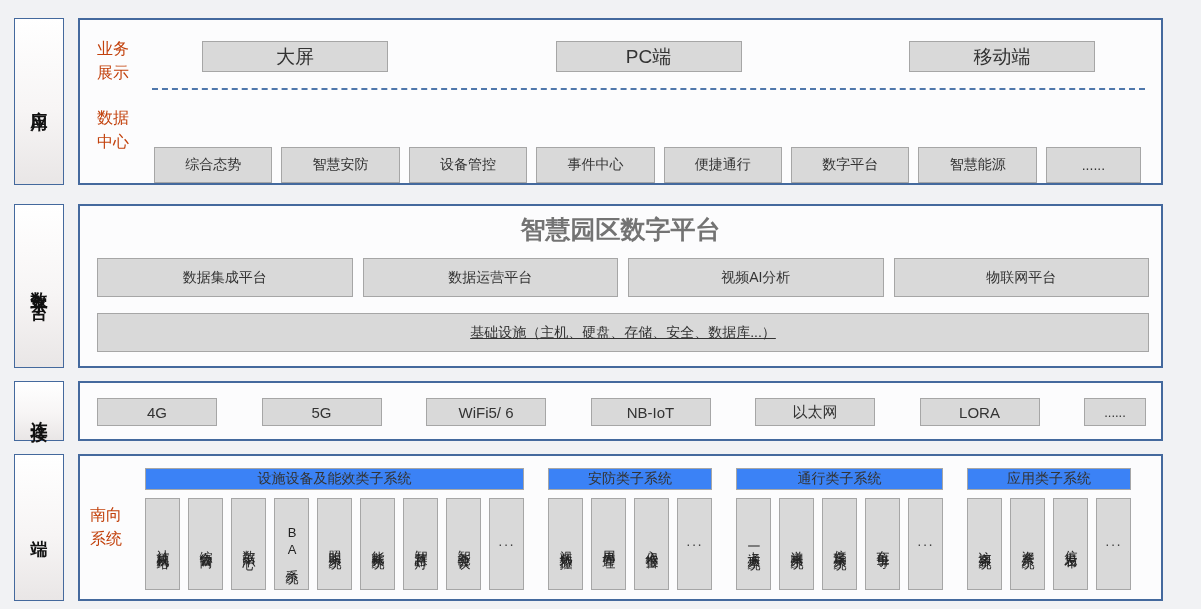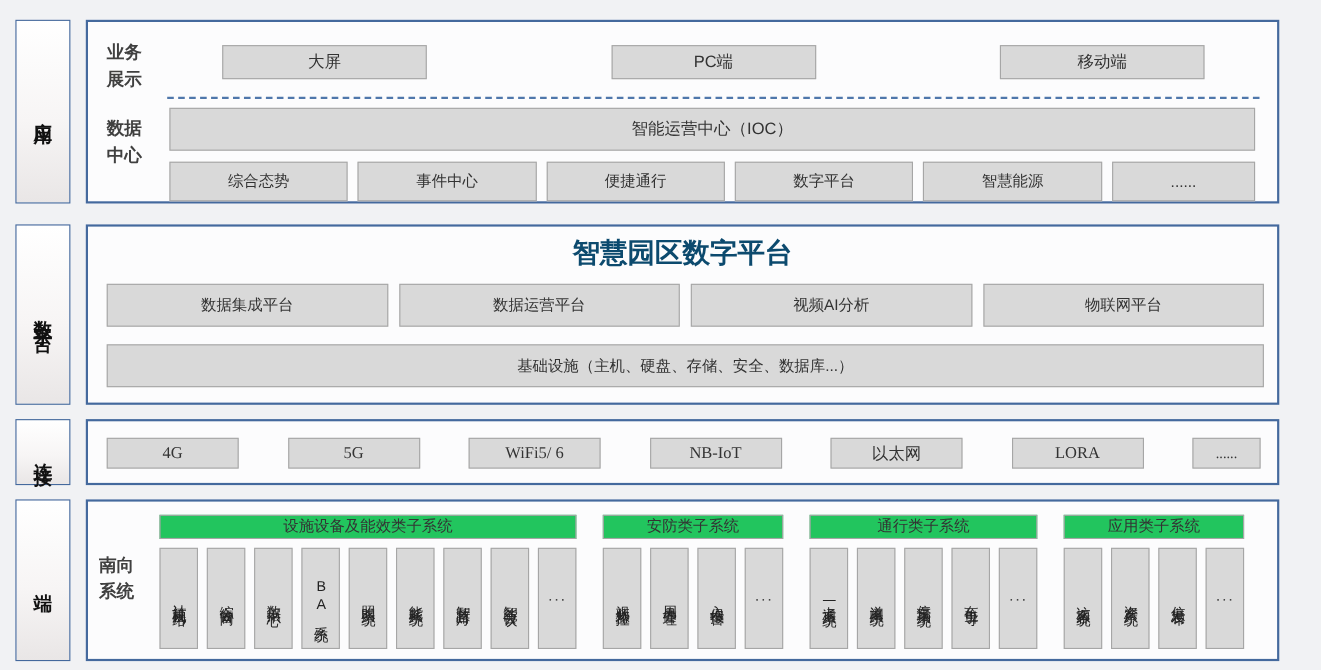--- a/index.html
+++ b/index.html
@@ -34,64 +34,64 @@
     position: absolute; left: 78px; width: 1085px;
     background: #fcfcfd; border: 2px solid #44699d;
   }
   .band-app      { top: 18px;  height: 167px; }
   .band-platform { top: 204px; height: 164px; }
   .band-connect  { top: 381px; height: 60px; }
   .band-edge     { top: 454px; height: 147px; }
 
   .row-label {
     position: absolute; width: 38px;
-    font-weight: bold; font-size: 16px; line-height: 24px; color: #404040;
+    font-weight: normal; font-size: 16px; line-height: 24px; color: #c2410c;
   }
 
   
   .gbox {
     background: #d9d9d9; border: 1px solid #a6a6a6;
     display: flex; align-items: center; justify-content: center;
     font-size: 14px; color: #333; white-space: nowrap;
   }
 
   
   .display-row { position: absolute; top: 21px; left: 122px; right: 66px;
     display: flex; justify-content: space-between; }
-  .display-row .gbox { width: 186px; height: 31px; font-size: 15px; }
+  .display-row .gbox { width: 186px; height: 31px; font-size: 19px; }
   .dashed { position: absolute; top: 68px; left: 72px; right: 16px;
     border-top: 2px dashed #4f77ab; }
   .rl1 { top: 17px; left: 17px; }
   .rl2 { top: 86px; left: 17px; }
   .ioc-bar { position: absolute; top: 78px; left: 74px; right: 20px; height: 39px; font-size: 15px; }
   .app-items { position: absolute; top: 127px; left: 74px; right: 20px; height: 36px;
     display: flex; gap: 9px; border-radius: 11px; }
   .app-items .gbox { flex: 1; height: 36px; }
   .app-items .gbox.small { flex: 0.8; }
 
   
   .platform-title { position: absolute; top: 7px; left: 0; right: 0;
-    text-align: center; font-weight: bold; font-size: 25px; color: #0c4a6e; }
+    text-align: center; font-weight: bold; font-size: 25px; color: #737373; }
   .platform-row { position: absolute; top: 52px; left: 17px; right: 12px; height: 39px;
     display: flex; gap: 10px; border-radius: 17px; }
   .platform-row .gbox { flex: 1; height: 39px; }
-  .infra-bar { position: absolute; top: 107px; left: 17px; right: 12px; height: 39px; }
+  .infra-bar { position: absolute; top: 107px; left: 17px; right: 12px; height: 39px; text-decoration: underline; }
 
   
   .connect-row { position: absolute; top: 15px; left: 17px; right: 15px; height: 28px;
     display: flex; justify-content: space-between; }
-  .connect-row .gbox { width: 120px; height: 28px; font-size: 15px; font-family: Liberation Serif, serif; }
+  .connect-row .gbox { width: 120px; height: 28px; font-size: 15px; }
   .connect-row .gbox.small { width: 62px; font-size: 13px; }
 
   
   .rl-edge { top: 47px; left: 10px; }
   .edge-groups { position: absolute; top: 12px; left: 65px; right: 12px;
     display: flex; gap: 24px; }
   .sys-group { display: flex; flex-direction: column; }
-  .group-header { height: 22px; background: #22c55e; border: 1px solid #a6a6a6;
+  .group-header { height: 22px; background: #3b82f6; border: 1px solid #a6a6a6;
     display: flex; align-items: center; justify-content: center;
     font-size: 14px; color: #333; white-space: nowrap; }
   .group-items { display: flex; gap: 8px; margin-top: 8px; }
   .vbox {
     width: 35px; height: 92px;
     background: #d9d9d9; border: 1px solid #a6a6a6;
     display: flex; align-items: center; justify-content: center;
     font-size: 13px; color: #222;
     writing-mode: vertical-rl; text-orientation: upright; letter-spacing: 2px;
   }
@@ -117,23 +117,24 @@
 
   <div class="band band-app">
     <div class="row-label rl1">业务展示</div>
     <div class="display-row">
       <div class="gbox">大屏</div>
       <div class="gbox">PC端</div>
       <div class="gbox">移动端</div>
     </div>
     <div class="dashed"></div>
     <div class="row-label rl2">数据中心</div>
-    <div class="gbox ioc-bar">智能运营中心（IOC）</div>
     <div class="app-items">
       <div class="gbox">综合态势</div>
+      <div class="gbox">智慧安防</div>
+      <div class="gbox">设备管控</div>
       <div class="gbox">事件中心</div>
       <div class="gbox">便捷通行</div>
       <div class="gbox">数字平台</div>
       <div class="gbox">智慧能源</div>
       <div class="gbox small">......</div>
     </div>
   </div>
 
   <div class="band band-platform">
     <div class="platform-title">智慧园区数字平台</div>

